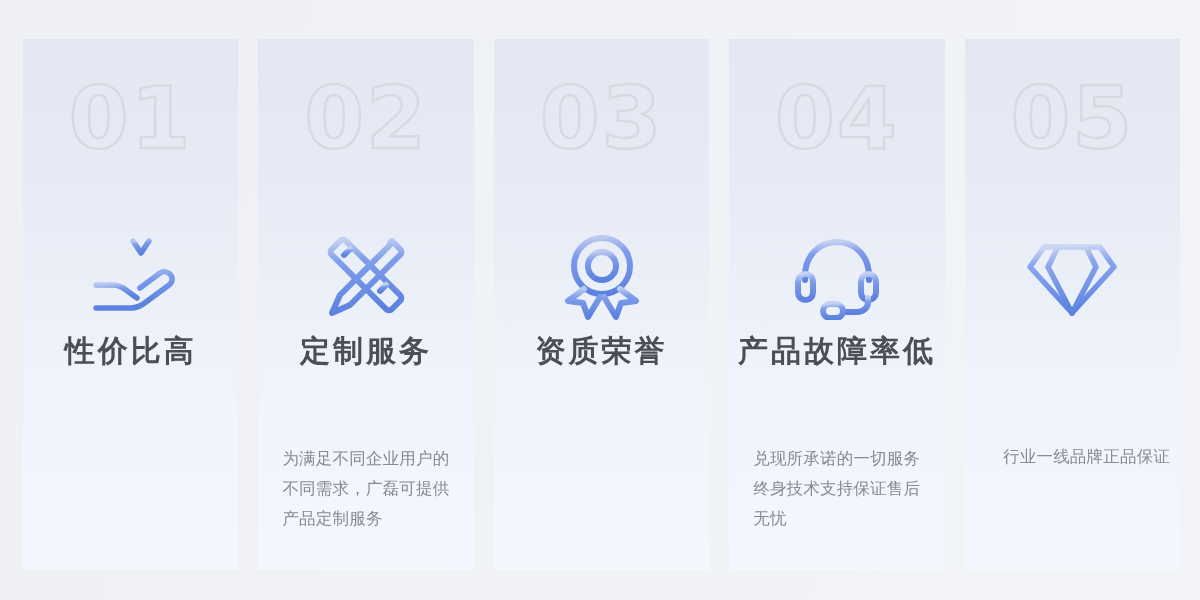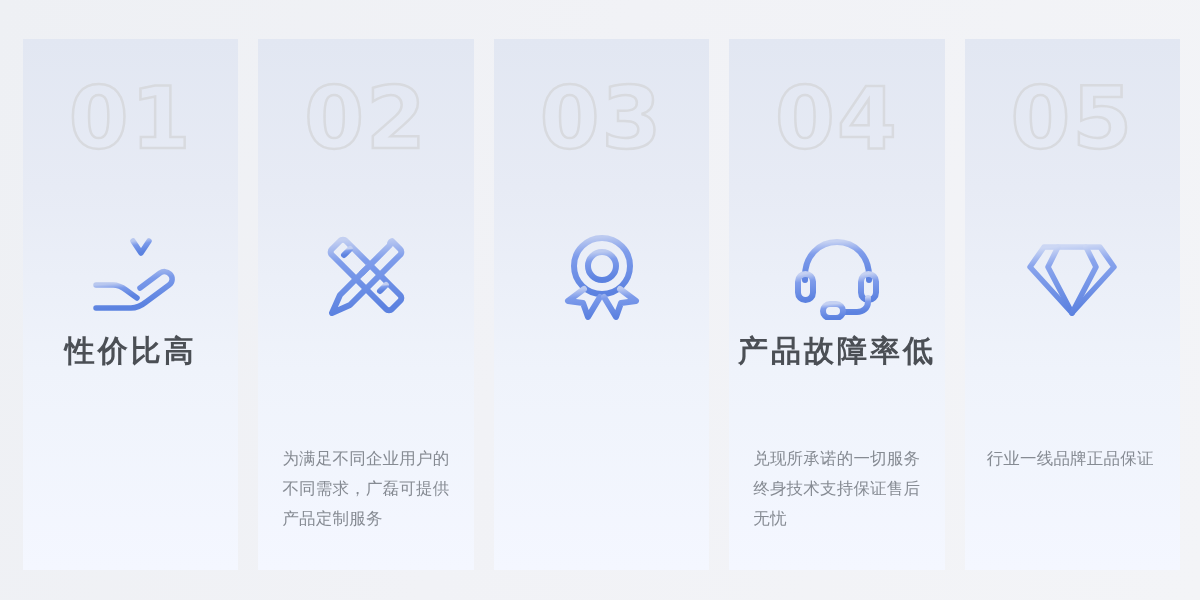--- a/index.html
+++ b/index.html
@@ -80,21 +80,21 @@
   .card-desc {
     position:absolute;
     left:24px; right:20px;
     top:404px;
     font-size:16.5px;
     line-height:30px;
     color:#868b93;
     letter-spacing:.2px;
     text-align:left;
   }
-  .card.centered-desc .card-desc { text-align:left; left:22px; right:10px; }
+  .card.centered-desc .card-desc { text-align:right; left:10px; right:10px;font-family:Liberation Mono, monospace; }
 </style>
 </head>
 <body>
 
 <div id="stage">
   <div class="cards">
 
     <div class="card">
       <div class="card-number">01</div>
       <div class="card-icon">
@@ -137,20 +137,21 @@
 
             <path d="M20 8 L12 16 A4 4 0 0 0 12 22 L66 76 A4 4 0 0 0 72 76 L80 68 A4 4 0 0 0 80 62 L26 8 A4 4 0 0 0 20 8 Z"></path>
             <path d="M24 22 L30 16"></path>
             <path d="M42 40 L48 34"></path>
             <path d="M60 58 L66 52"></path>
 
             <path d="M72 8 L80 16 A4 4 0 0 1 80 22 L30 72 L12 80 L20 62 L70 12 A4 4 0 0 1 72 8 Z"></path>
           </g>
         </svg>
       </div>
+      <div class="card-title">定制服务</div>
       <div class="card-desc">为满足不同企业用户的不同需求，广磊可提供产品定制服务</div>
     </div>
 
     <div class="card">
       <div class="card-number">03</div>
       <div class="card-icon">
         <svg width="92" height="92" viewBox="0 0 92 92" fill="none">
           <defs>
             <linearGradient id="g3" x1="0.3" y1="0" x2="0.4" y2="1">
               <stop offset="0" stop-color="#bccaf0"></stop>
@@ -159,20 +160,21 @@
             </linearGradient>
           </defs>
           <g stroke="url(#g3)" stroke-width="6" stroke-linecap="round" stroke-linejoin="round" fill="none">
             <circle cx="46" cy="35" r="28"></circle>
             <circle cx="46" cy="35" r="14"></circle>
             <path d="M28 58 L12 70 L27 72 L32 86 L44 66"></path>
             <path d="M64 58 L80 70 L65 72 L60 86 L48 66"></path>
           </g>
         </svg>
       </div>
+      <div class="card-title">资质荣誉</div>
     </div>
 
     <div class="card">
       <div class="card-number">04</div>
       <div class="card-icon">
         <svg width="88" height="86" viewBox="0 0 88 86" fill="none">
           <defs>
             <linearGradient id="g4" x1="0.3" y1="0" x2="0.4" y2="1">
               <stop offset="0" stop-color="#c5d1f2"></stop>
               <stop offset="0.3" stop-color="#809deb"></stop>

